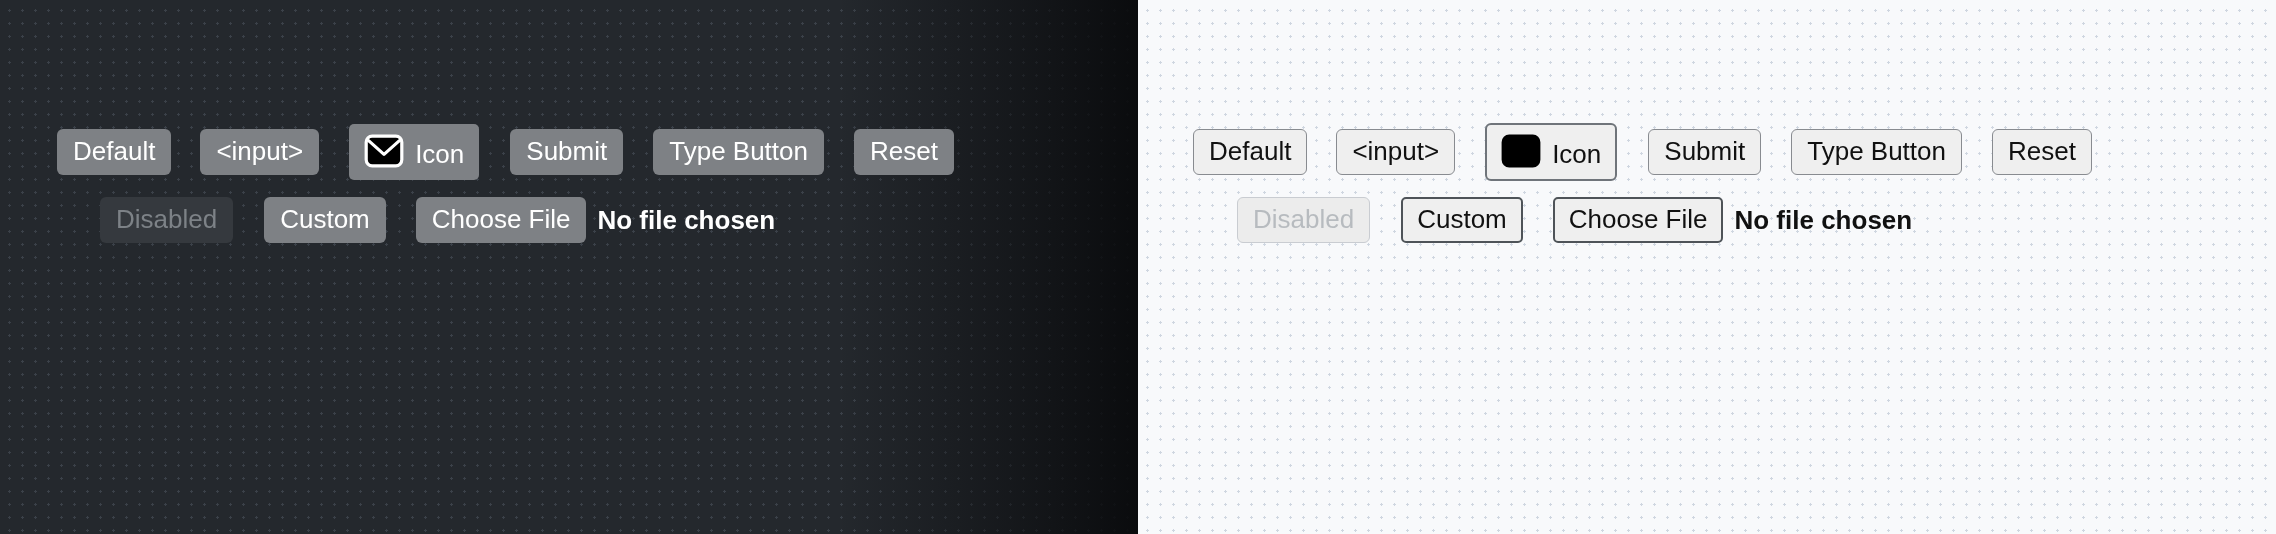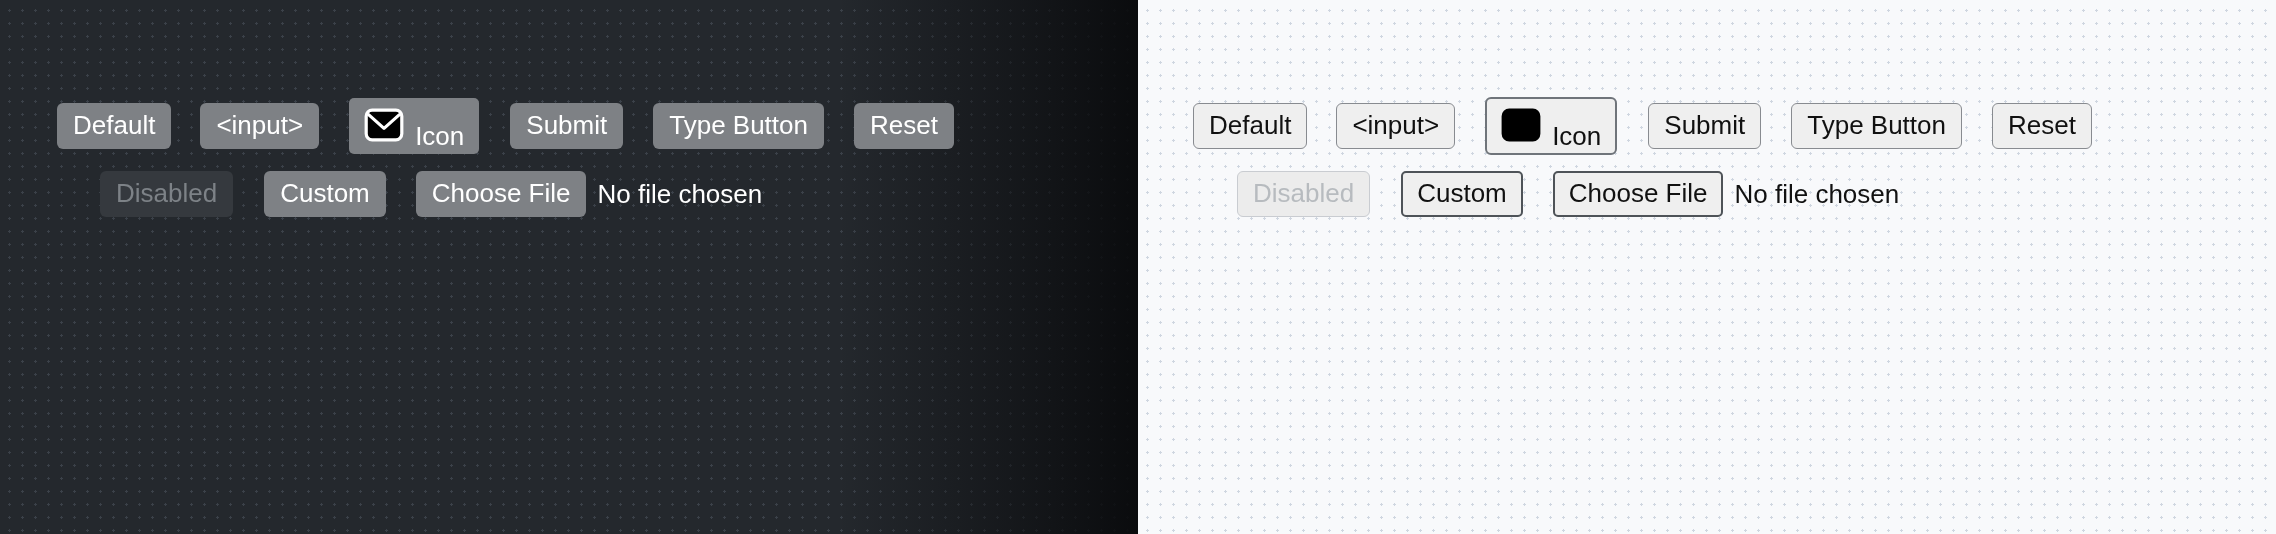--- a/index.html
+++ b/index.html
@@ -56,21 +56,21 @@
     background-image: radial-gradient(#cfd6e0 1.1px, transparent 1.2px);
     background-size: 13px 13px;
     background-position: 3px 4px;
     pointer-events: none;
   }
 
   
   .rows {
     position: relative;
     z-index: 2;
-    padding-top: 92px;
+    padding-top: 118px;
   }
   .row {
     display: flex;
     align-items: center;
     height: 68px;
   }
   .row-1 { padding-left: 57px; }
   .row-2 { padding-left: 100px; }
   .panel-light .row-1 { padding-left: 55px; }
   .panel-light .row-2 { padding-left: 99px; }
@@ -133,21 +133,21 @@
 
   
   .gap-s  { width: 29px; }
   .gap-m  { width: 30px; }
   .gap-l  { width: 30px; }
   .gap-xl { width: 31px; }
 
   
   .icon-btn-inner {
     display: inline-flex;
-    align-items: flex-end;
+    align-items: flex-start;
     gap: 11px;
   }
   .env-icon {
     display: block;
     width: 40px;
     height: 34px;
     flex: 0 0 auto;
   }
   .icon-label {
     font-size: 26px;
@@ -160,20 +160,21 @@
   .file-control {
     display: inline-flex;
     align-items: center;
     justify-content: space-between;
   }
   .file-caption {
     font-size: 26px;
     line-height: 1;
     white-space: nowrap;
     margin-left: 11px;
+    font-weight: bold;
   }
   .panel-dark .file-caption { color: #ffffff; }
   .panel-light .file-caption { color: #111111; }
 </style>
 </head>
 <body>
 
 <div id="stage">
 
   <div class="panel panel-dark">

